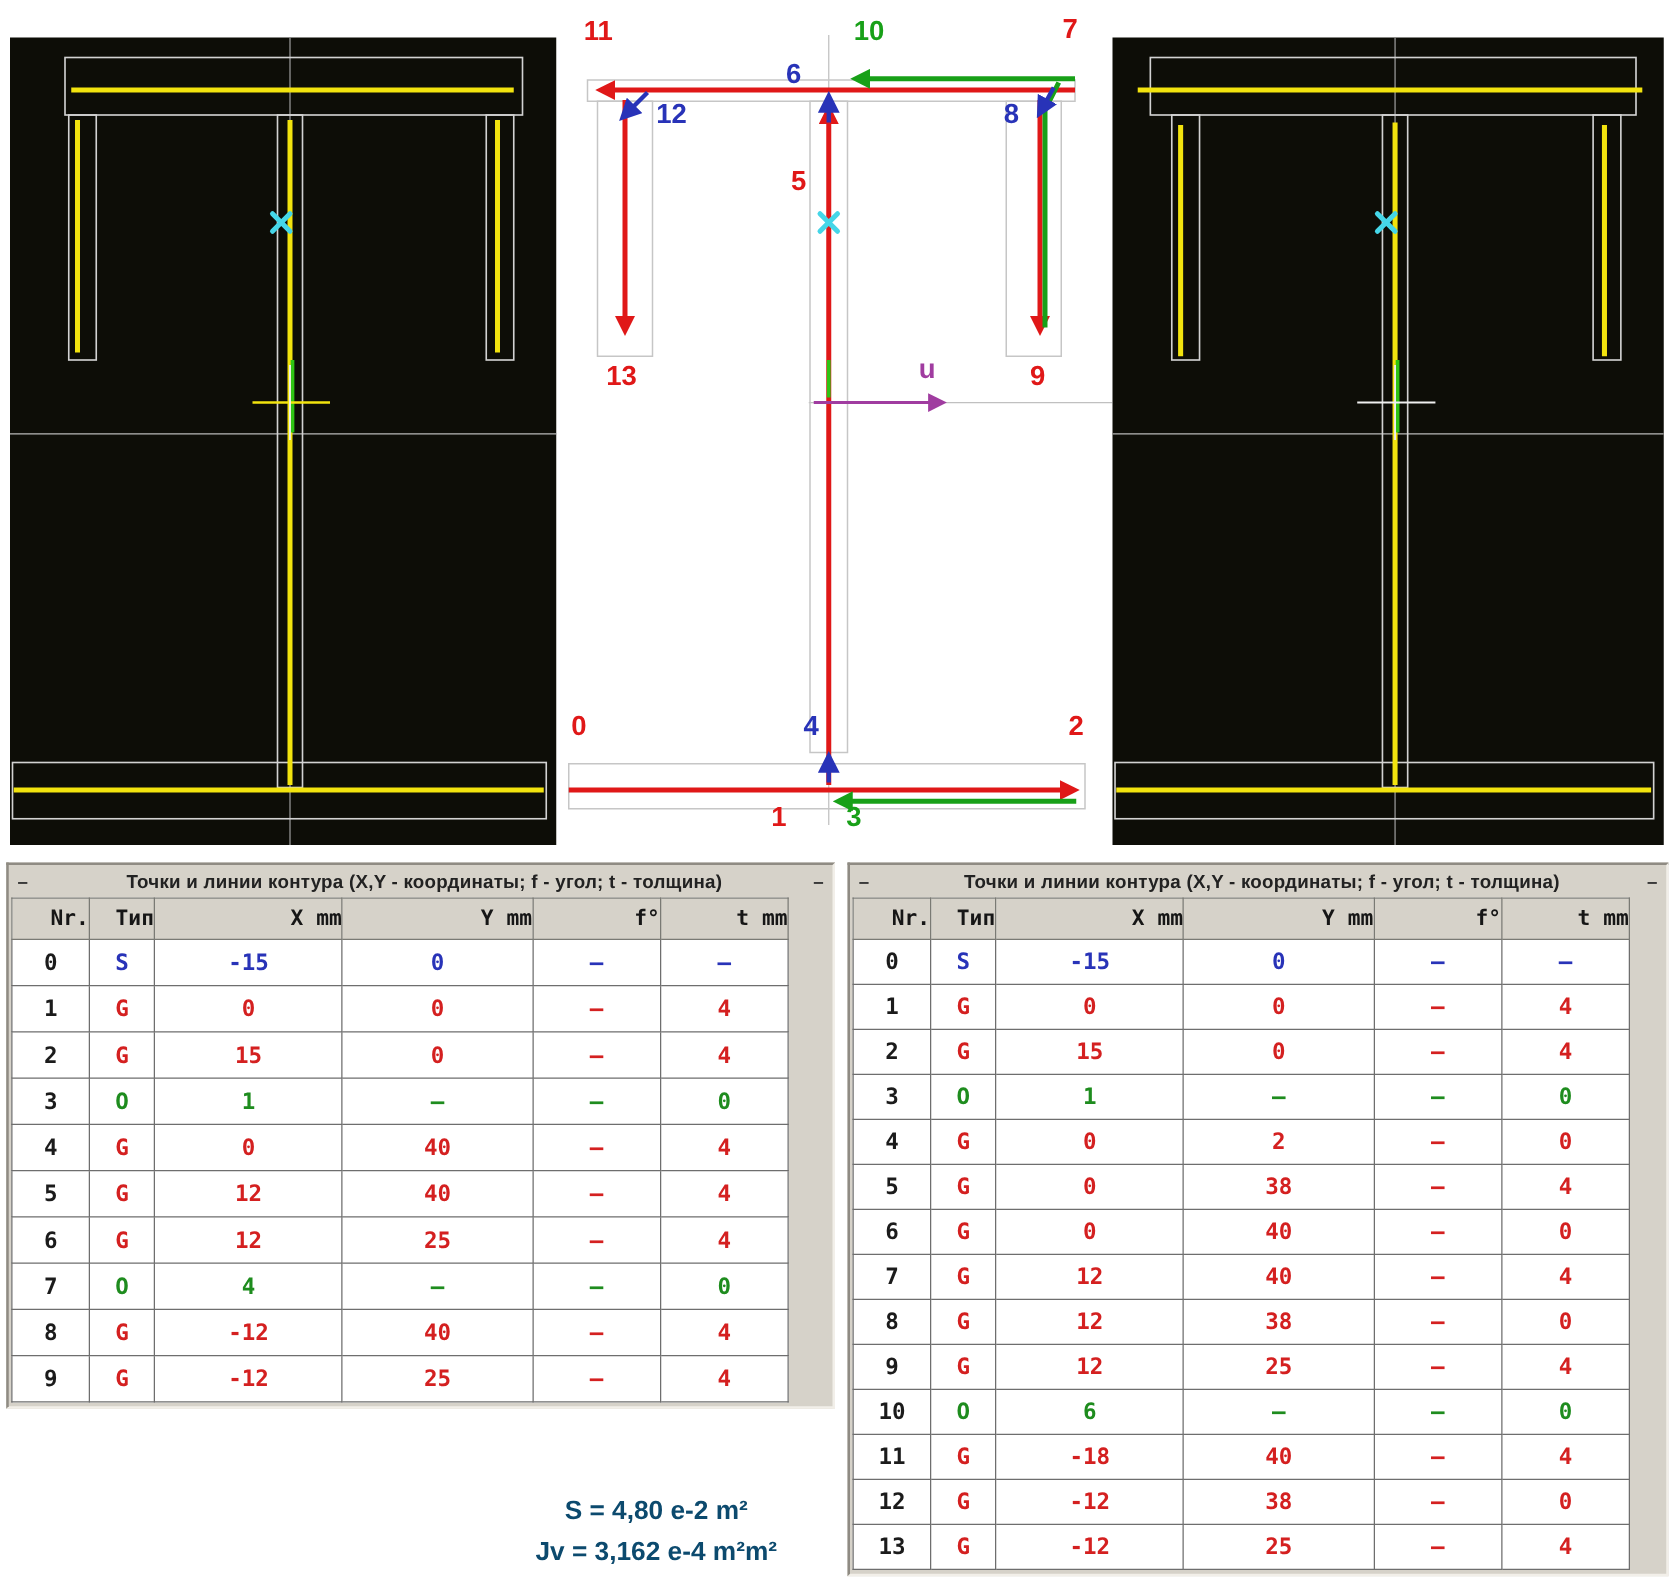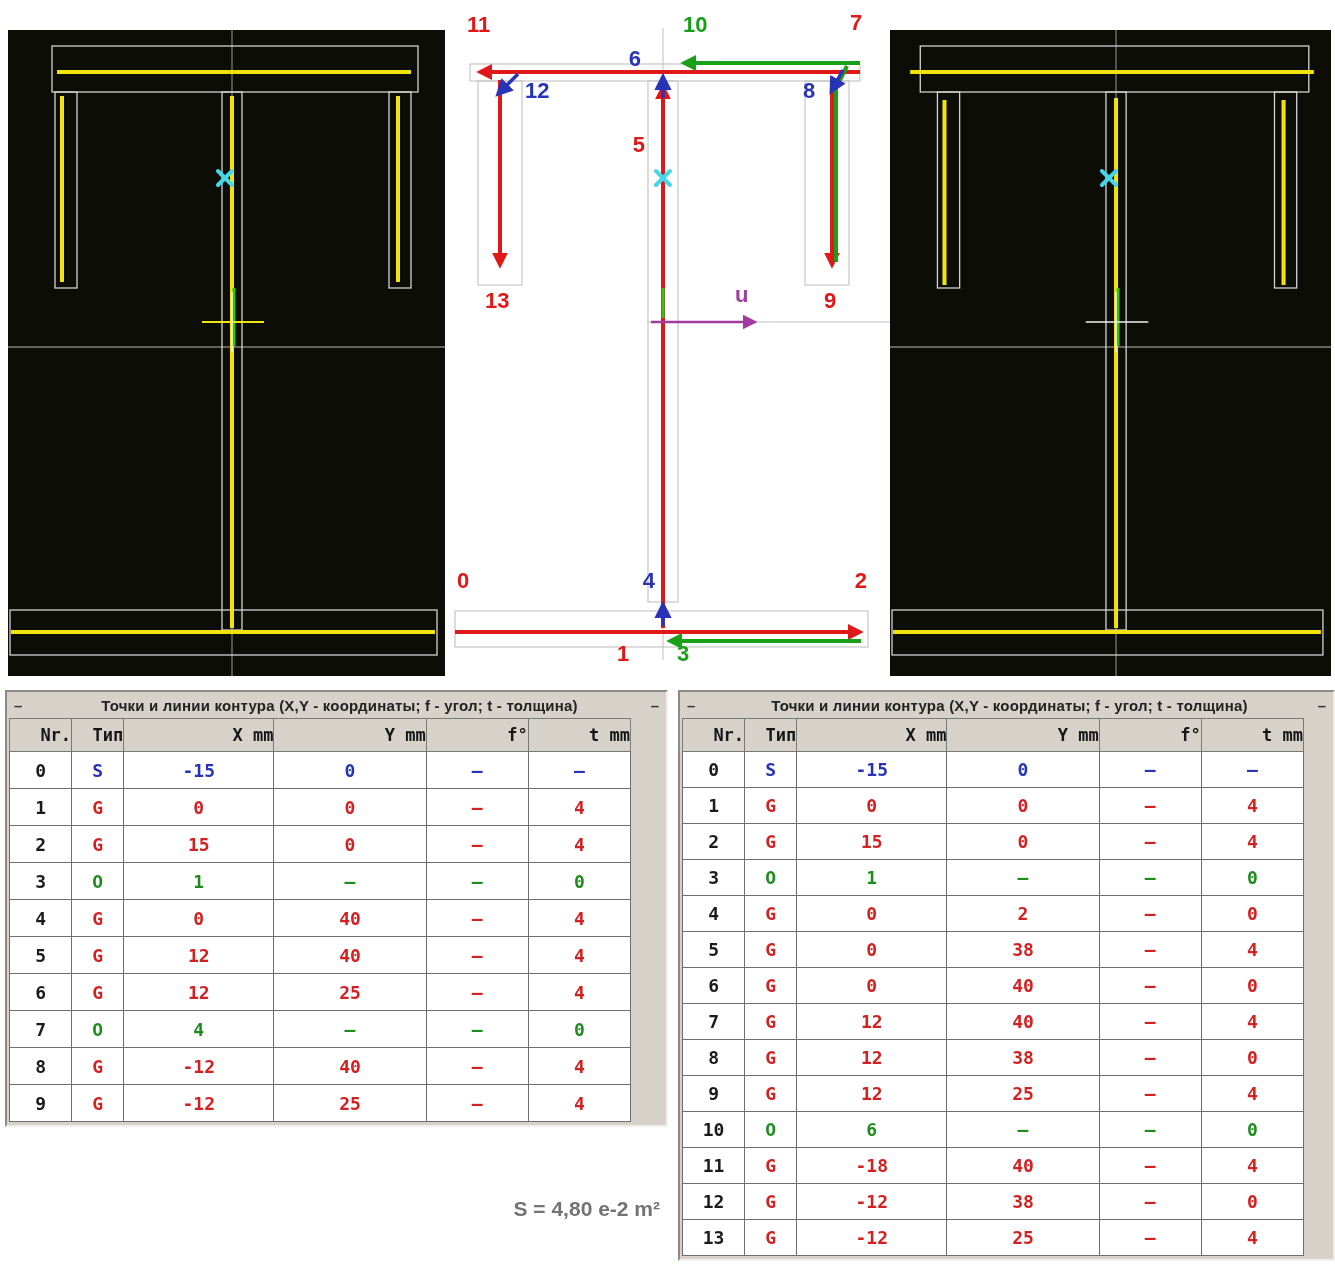--- a/index.html
+++ b/index.html
@@ -48,23 +48,23 @@
   }
   .tbl-right table.grid td { height:36px; }
   td.c-nr { background:#cdc9c0; color:#1b1b1b; }
   td.gray { background:#dcdcdc; }
   .t-S { color:#2833b8; }
   .t-G { color:#d42020; }
   .t-O { color:#1e8c1e; }
 
   .results {
     position:absolute; left:390px; top:1192px; width:270px;
-    text-align:right;
+    text-align:center;
     font:bold 21px "Liberation Sans", sans-serif;
-    color:#737373; line-height:33px;
+    color:#0c4a6e; line-height:33px;
   }
 
   .diag-label { font-family:"Liberation Sans", sans-serif; font-weight:bold; font-size:22px; }
 </style>
 </head>
 <body>
 
 <div class="page">
 
   <div class="viewport vp-black vp-left">
@@ -457,15 +457,16 @@
             <td class="t-G">25</td>
             <td class="t-G gray">–</td>
             <td class="t-G">4</td>
           </tr>
         </tbody>
     </table>
   </div>
 
   <div class="results">
     <div>S = 4,80 e-2 m²</div>
+    <div>Jv = 3,162 e-4 m²m²</div>
   </div>
 
 </div>
 
 </body></html>

